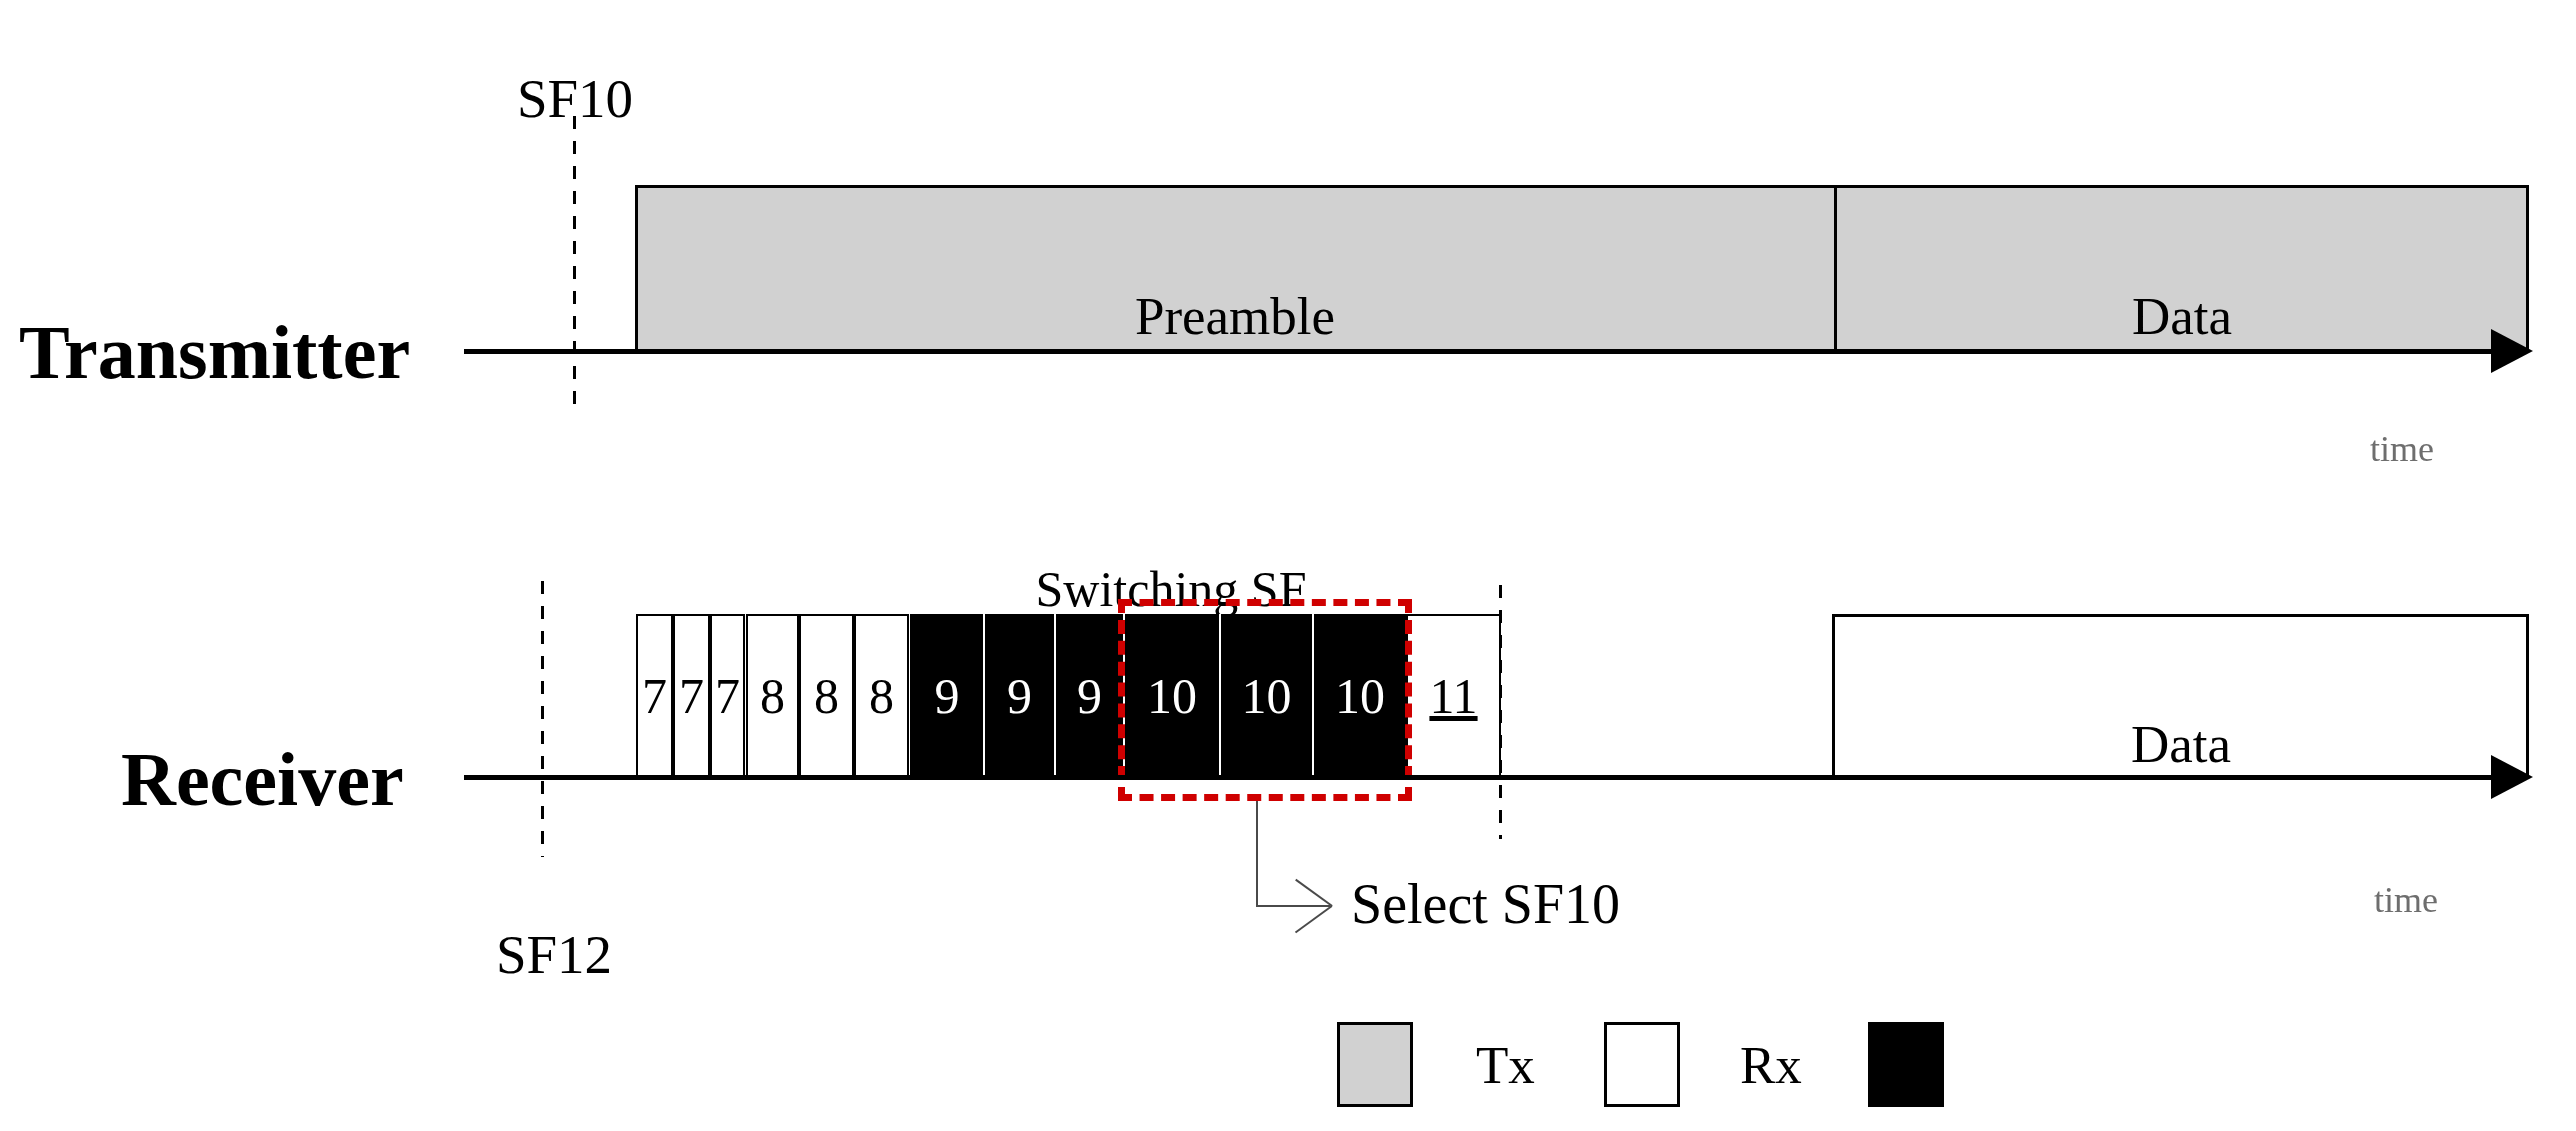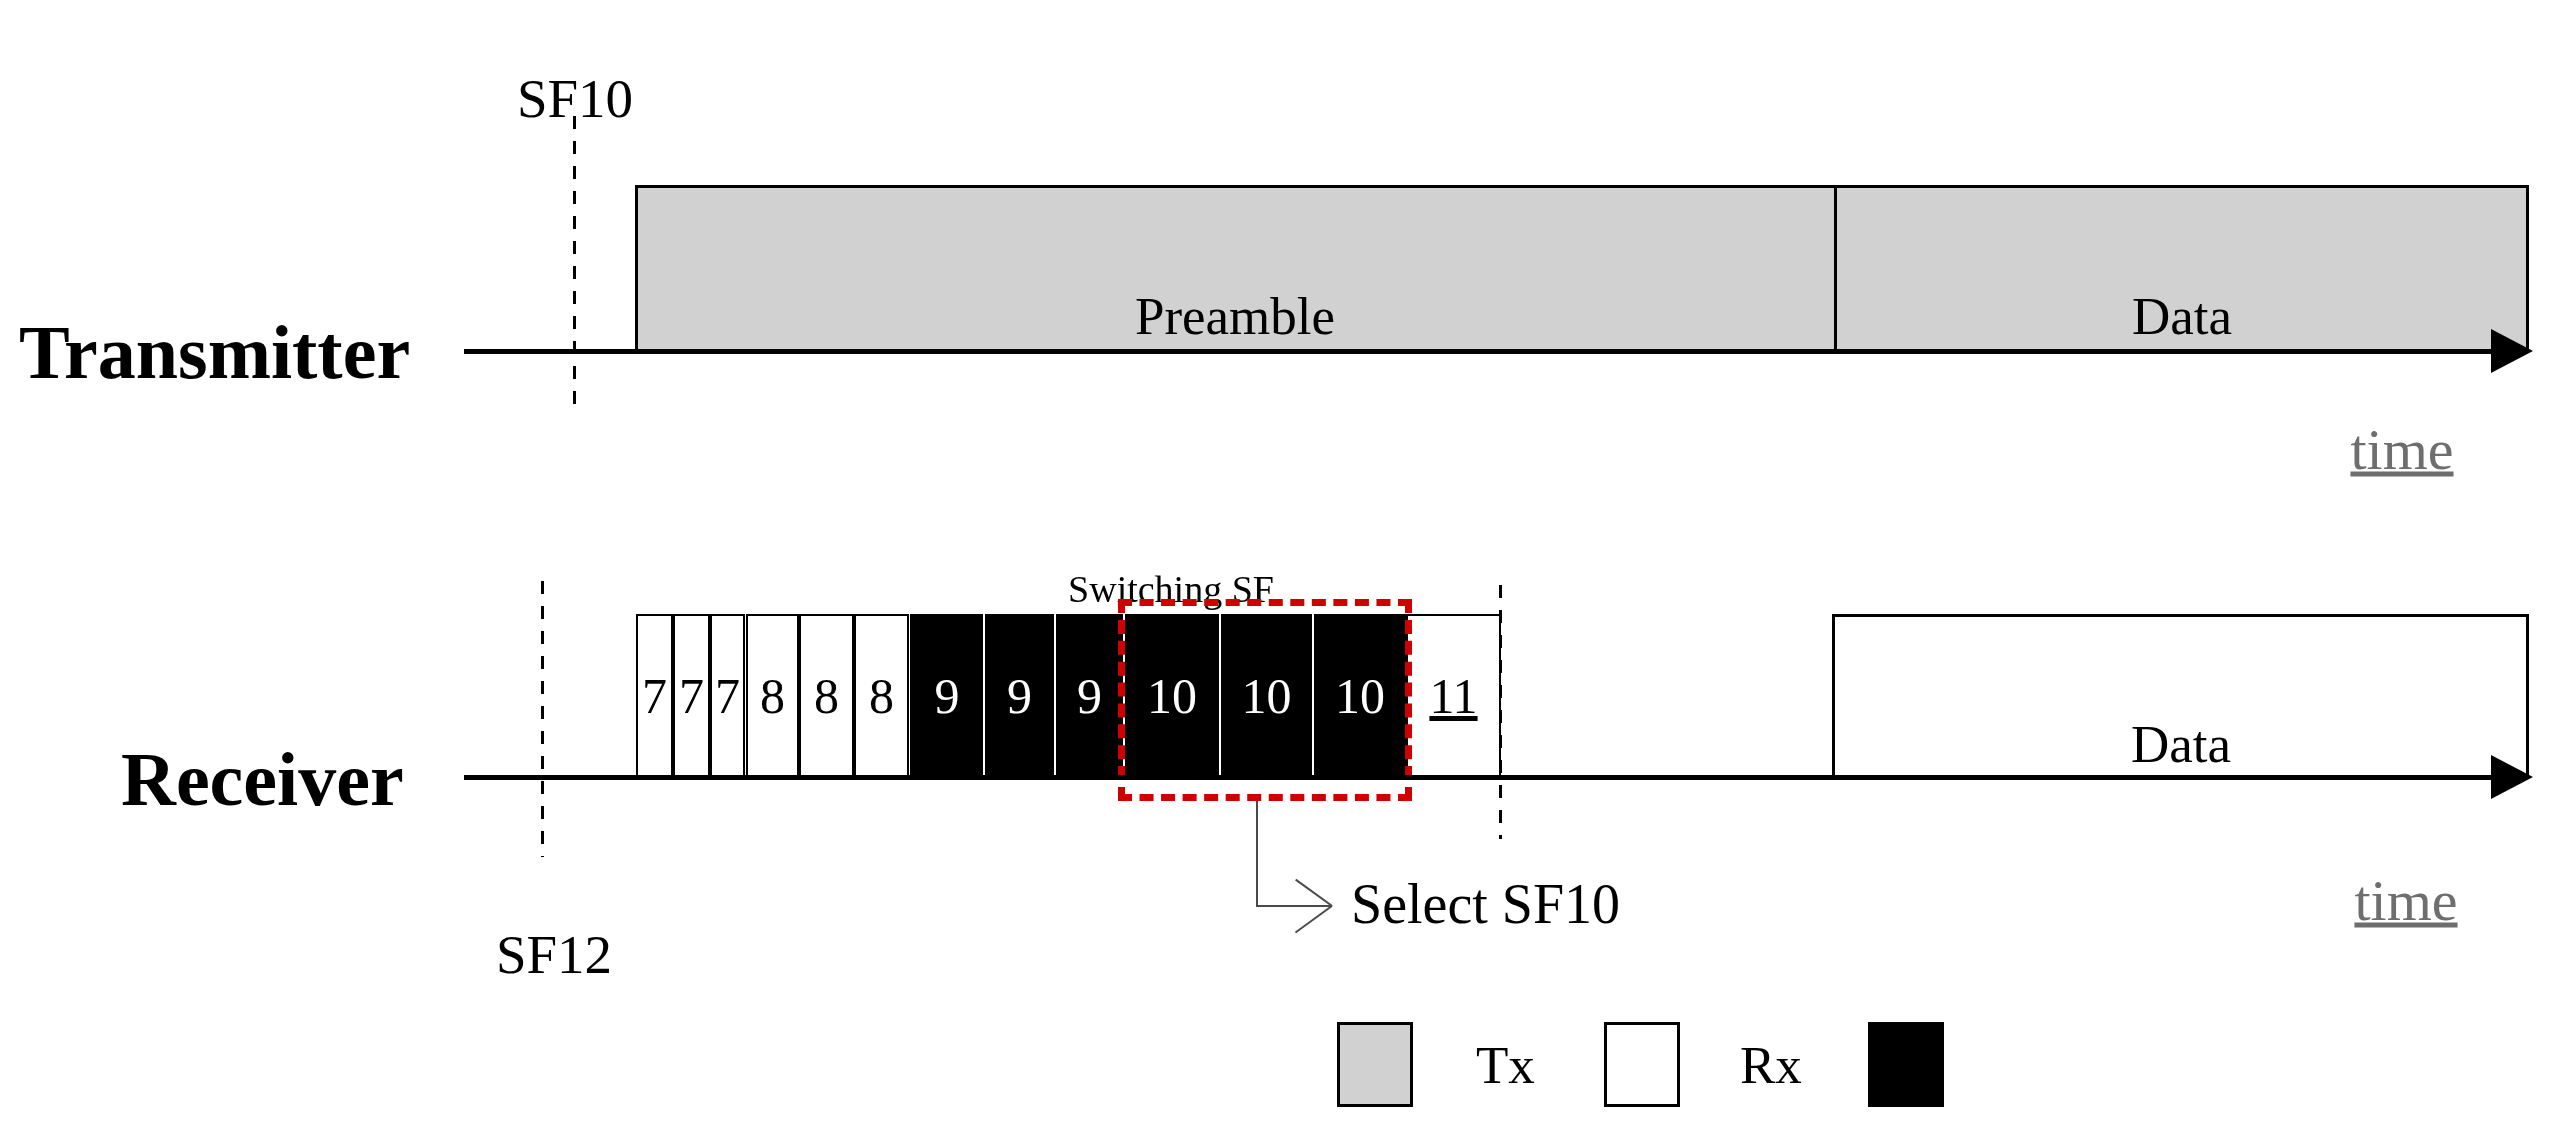--- a/index.html
+++ b/index.html
@@ -7,22 +7,22 @@
     position:relative;width:2576px;height:1131px;background:#ffffff;
     font-family:"Liberation Serif","DejaVu Serif",serif;color:#000;overflow:hidden;
   }
   .abs{position:absolute;}
   .cc{transform:translate(-50%,-50%);white-space:nowrap;margin-top:48px;}
   .vc{transform:translateY(-50%);white-space:nowrap;}
 
   .row-label{font-size:76px;font-weight:bold;}
   .sf-label{font-size:55px;}
   .seg-label{font-size:53px;}
-  .time-label{font-size:58px;color:var(--time-gray,#6e6e6e);text-decoration:underline;}
-  .ann-label{font-size:38px;}
+  .time-label{font-size:36px;color:var(--time-gray,#6e6e6e);}
+  .ann-label{font-size:50px;}
   .select-label{font-size:56px;}
   .legend-label{font-size:53px;margin-left:12px;}
 
   .baseline{height:4.8px;background:#000;}
   .arrowhead{width:0;height:0;border-top:22.5px solid transparent;border-bottom:22.5px solid transparent;border-left:42px solid #000;}
 
   .vdash{width:3.2px;background:repeating-linear-gradient(180deg,#000 0 13px,transparent 13px 25px);}
 
   .tx-box{background:var(--tx-fill,#d1d1d1);border:3.2px solid #000;box-sizing:border-box;}
   .tx-divider{width:3.2px;background:#000;}

